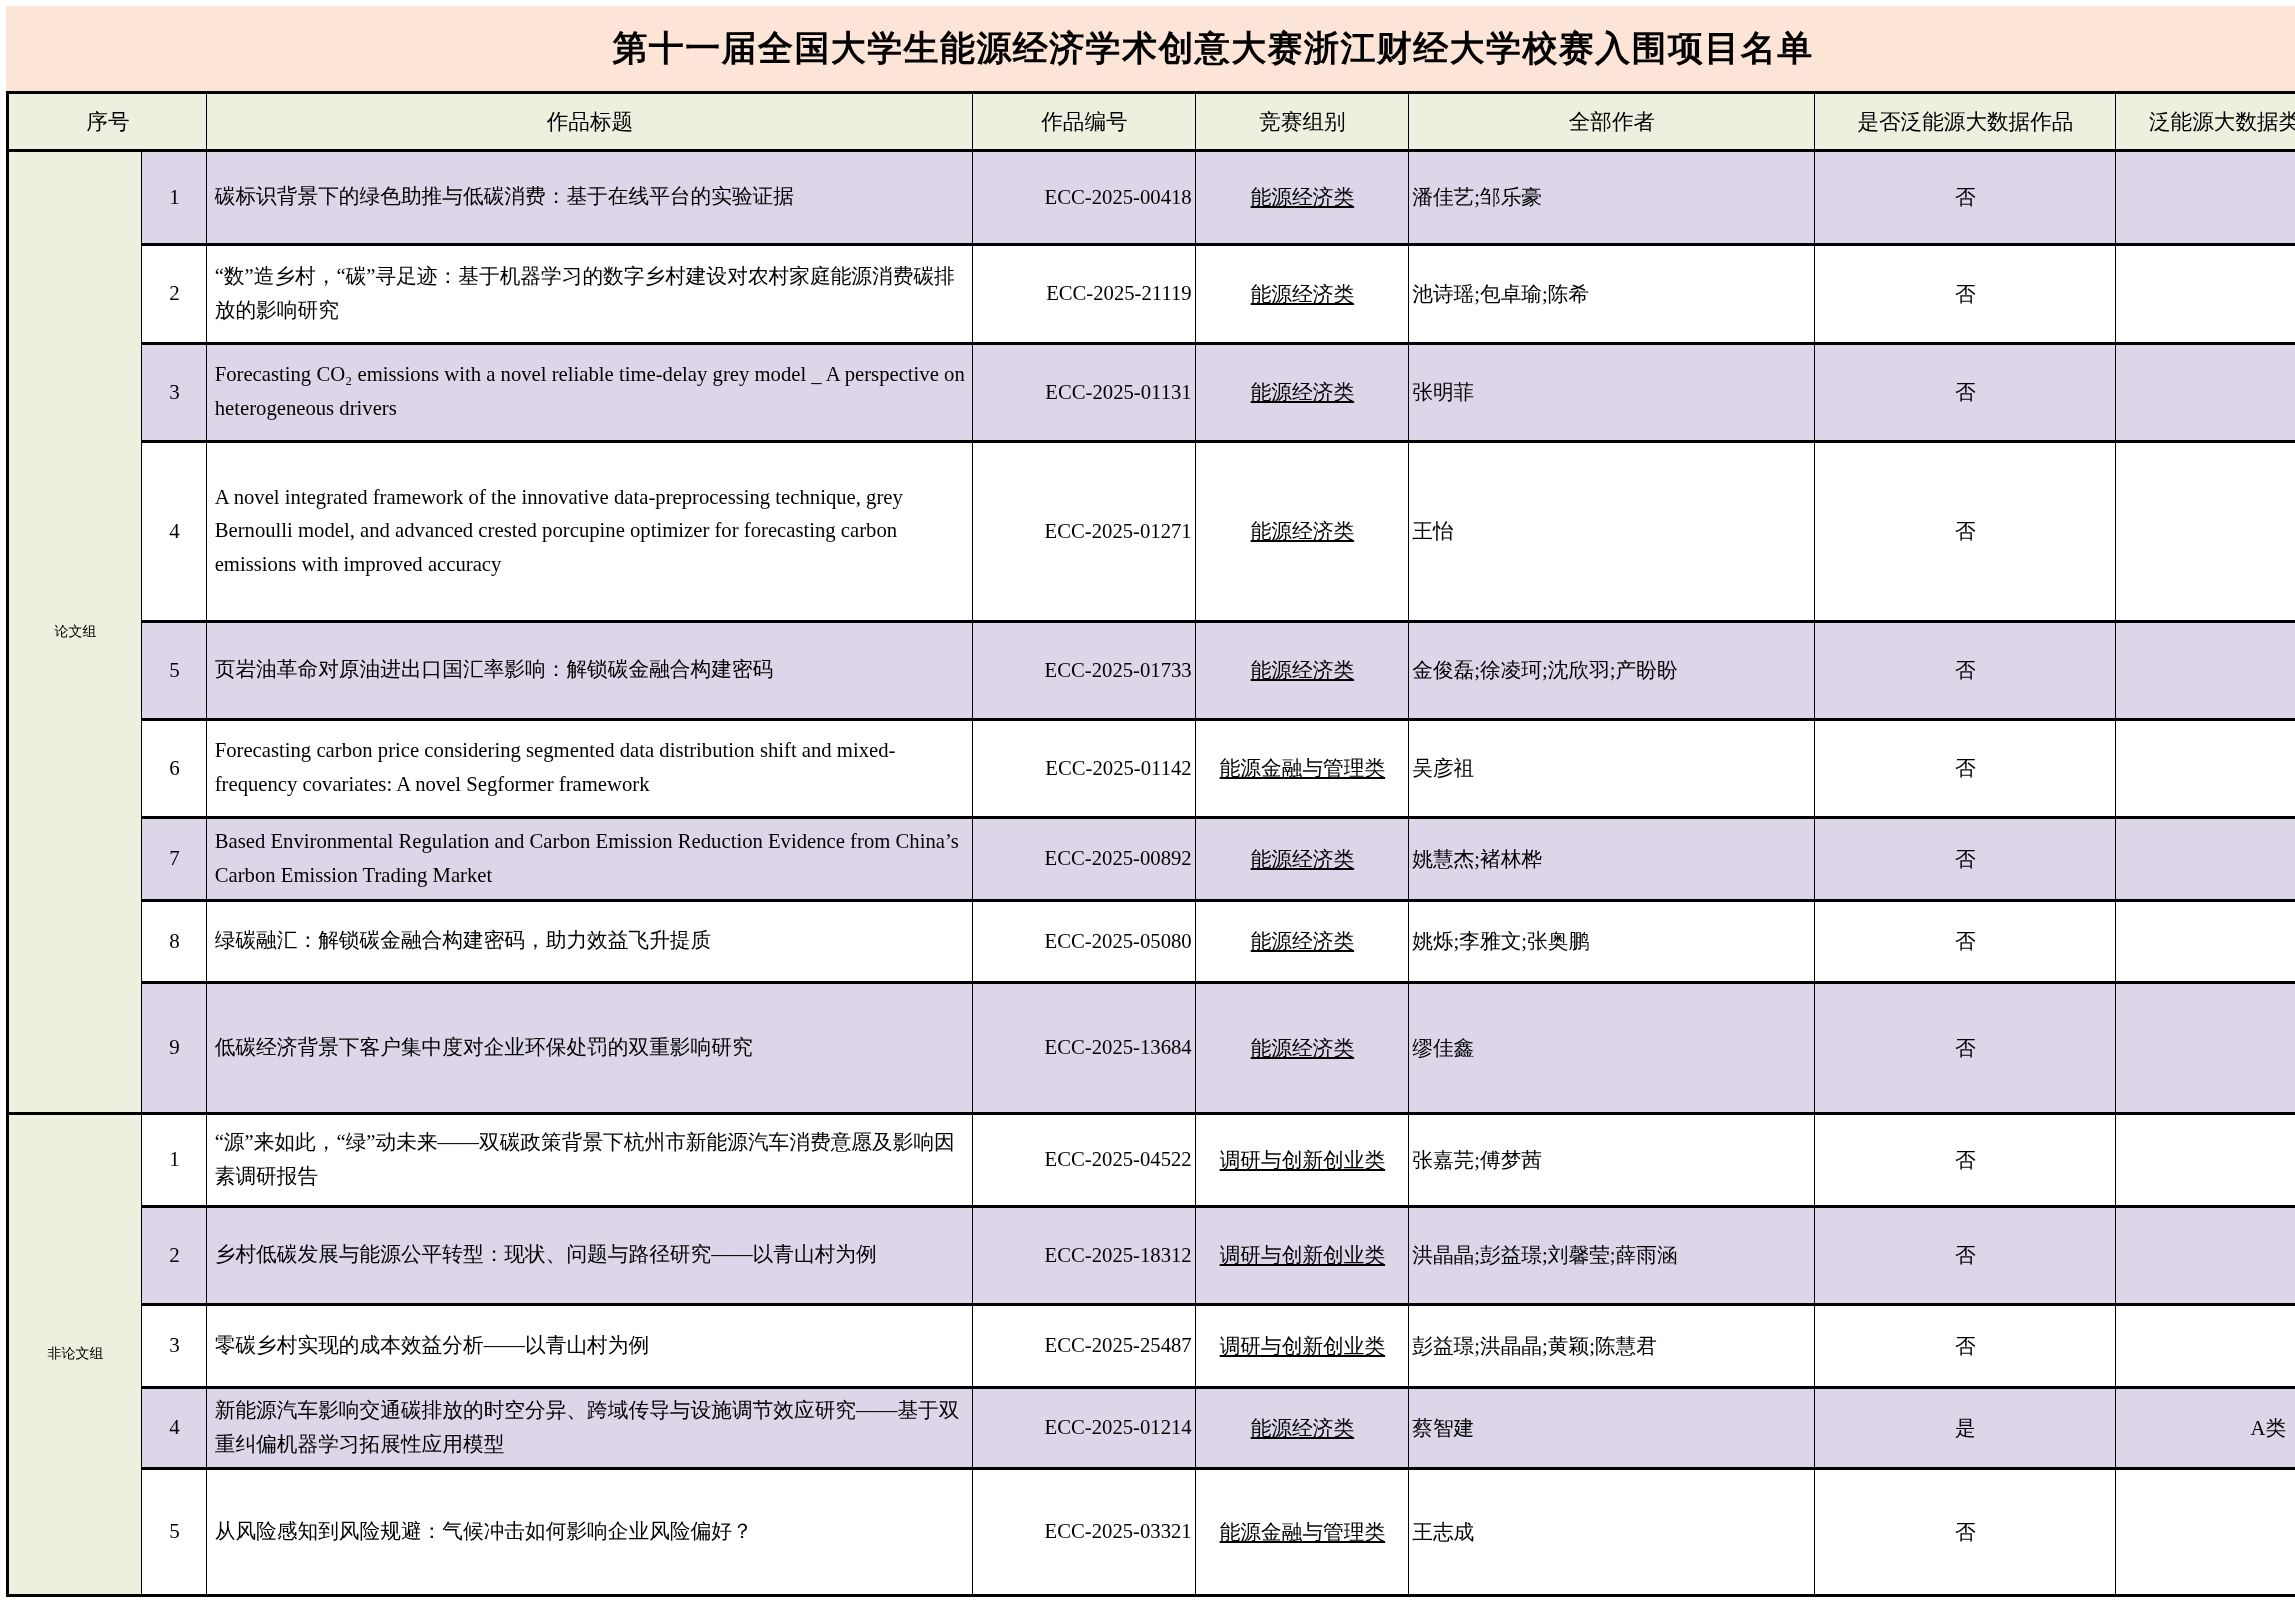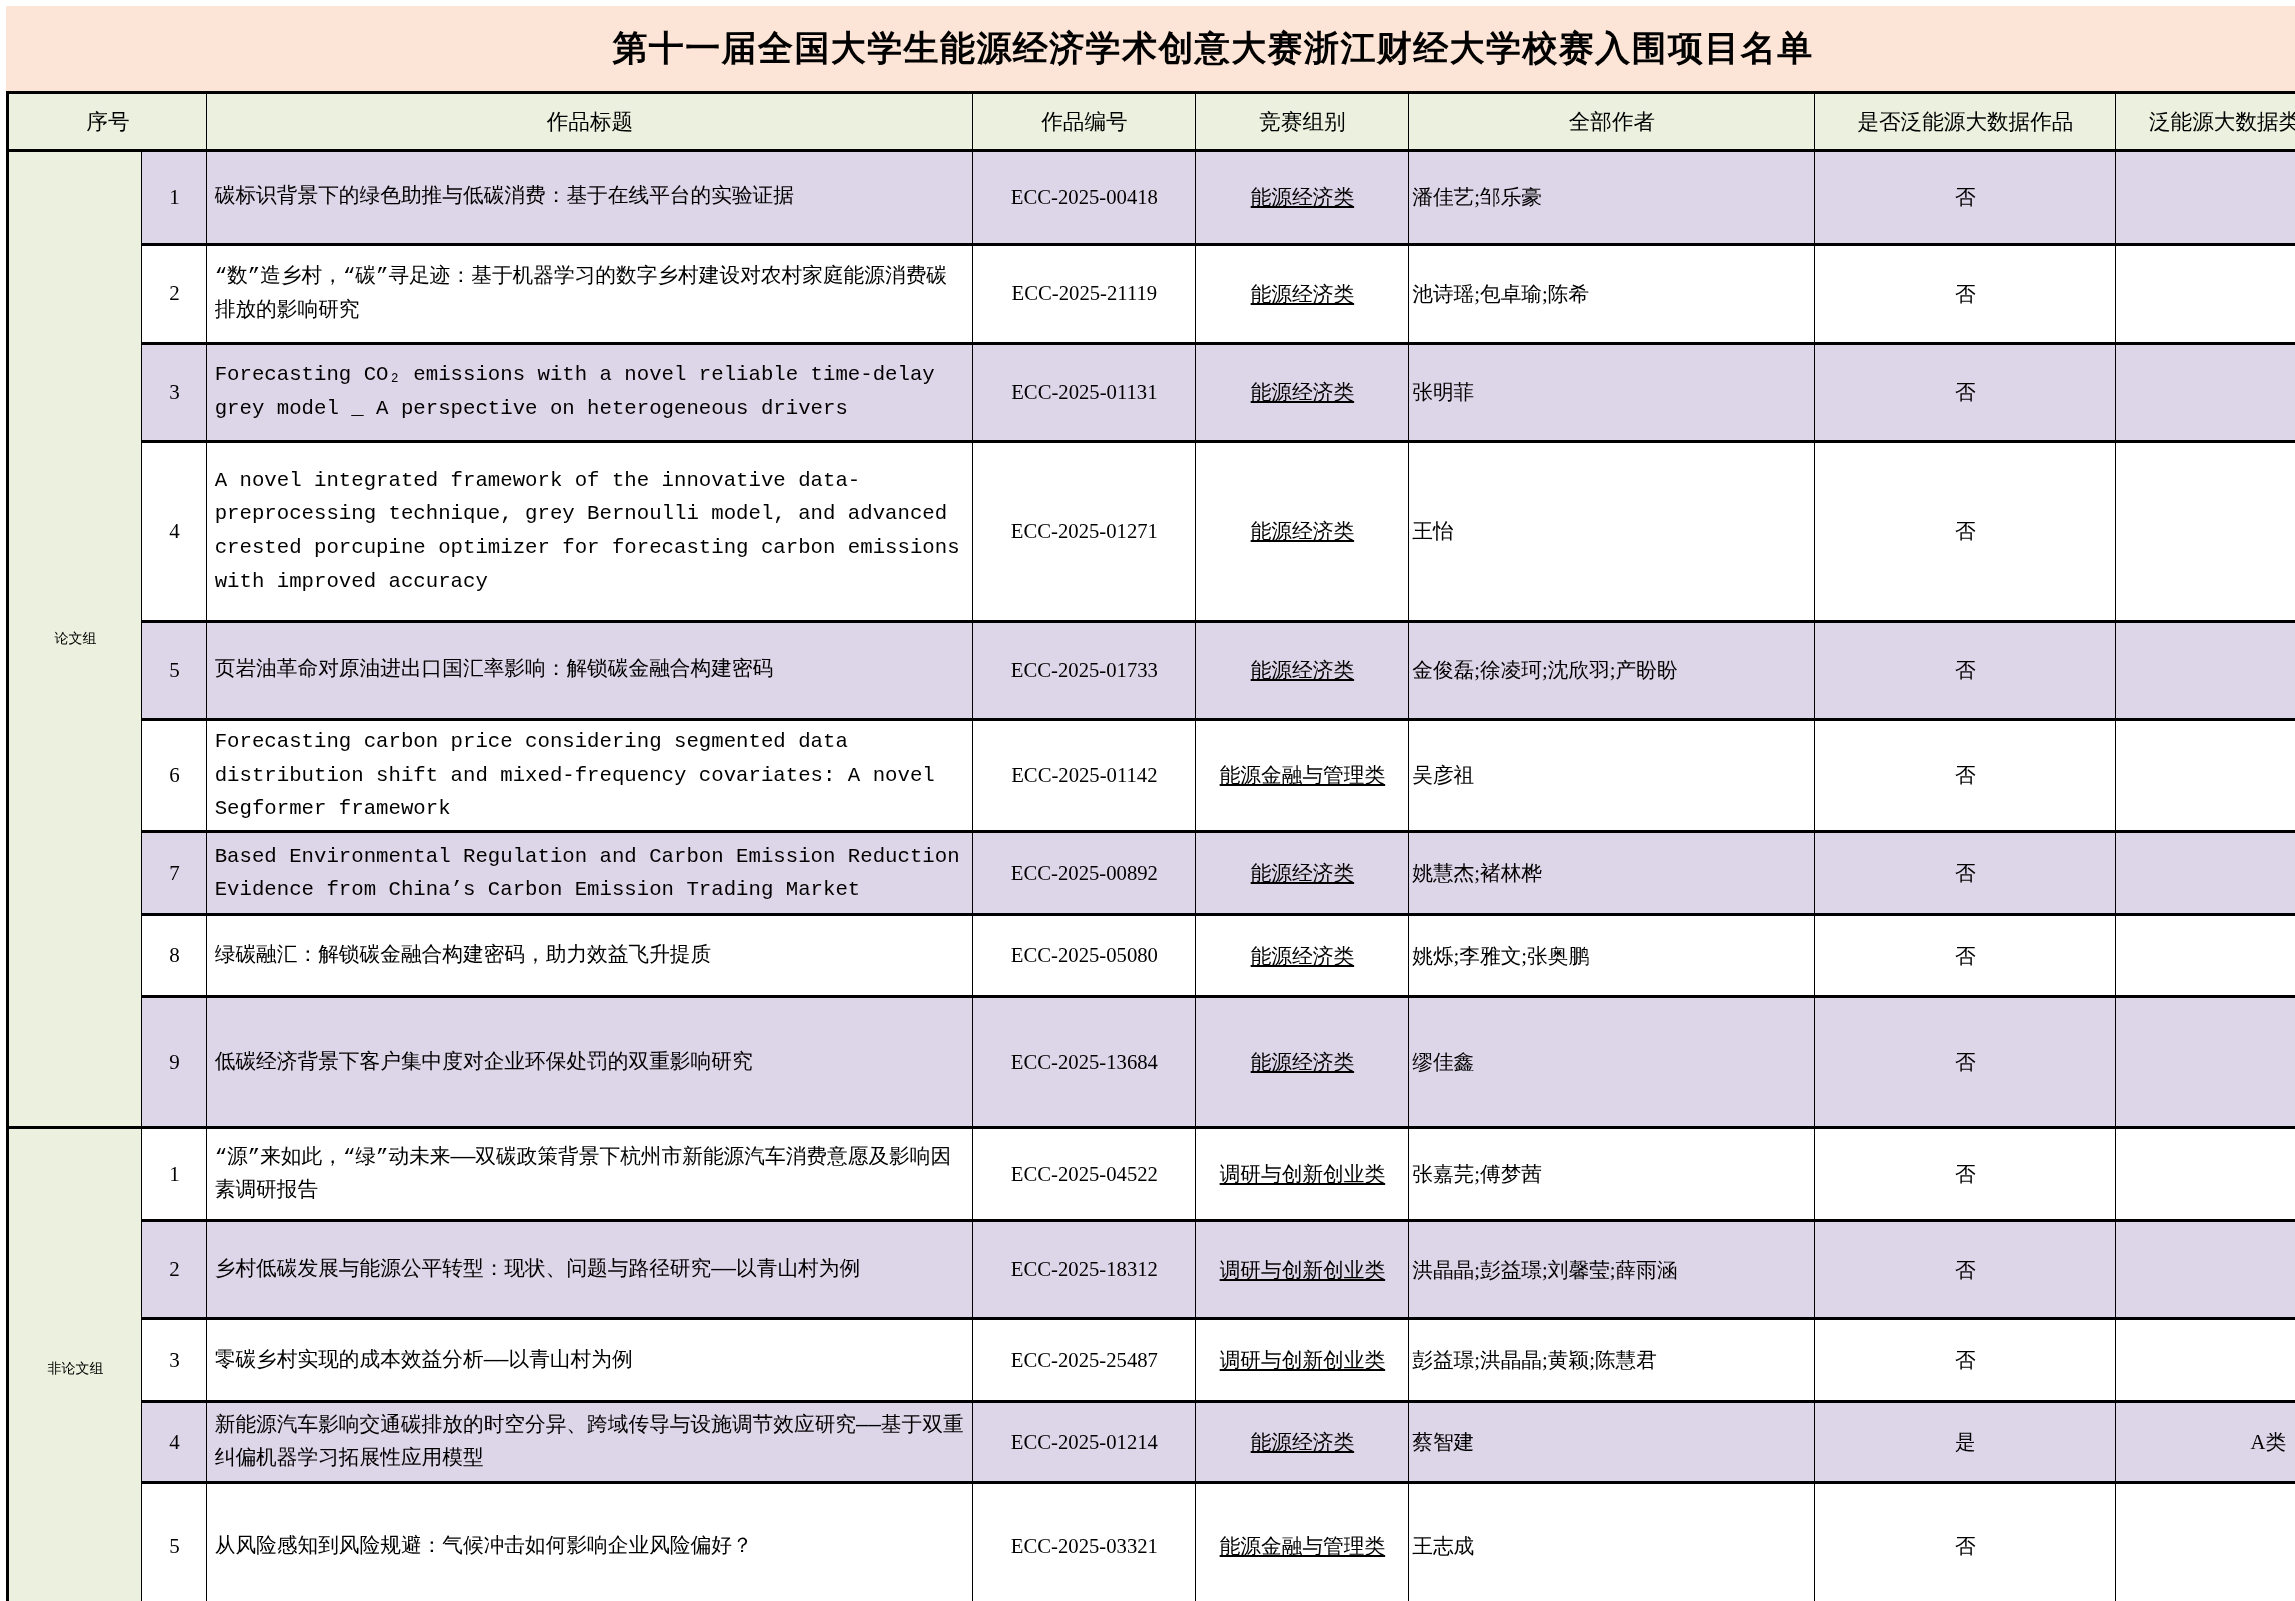--- a/index.html
+++ b/index.html
@@ -43,22 +43,22 @@
   }
   .grid td { font-size:20.7px; background:#ffffff; }
   tr.lav > td { background:#DDD6E9; }
   td.group-cell {
     background:#EBF1DE !important;
     text-align:center;
     font-size:14px;
     white-space:nowrap;
   }
   td.cell-no { text-align:center; font-size:21px; }
-  td.cell-title { text-align:left; line-height:1.62; padding:4.6px 7.3px;font-family:Liberation Mono, monospace; }
-  td.cell-code { text-align:center; padding:4.6px 3.7px; white-space:nowrap; }
+  td.cell-title { text-align:left; line-height:1.62; padding:4.6px 7.3px; }
+  td.cell-code { text-align:right; padding:4.6px 3.7px; white-space:nowrap; }
   td.cell-category { text-align:center; padding:4.6px 1.8px;text-decoration:underline; }
   td.cell-authors { padding:4.6px 2.8px; }
   td.cell-bigdata { text-align:center; }
   td.cell-abc { text-align:center; }
 </style>
 </head>
 <body>
 
 <div class="title-band">第十一届全国大学生能源经济学术创意大赛浙江财经大学校赛入围项目名单</div>
 

